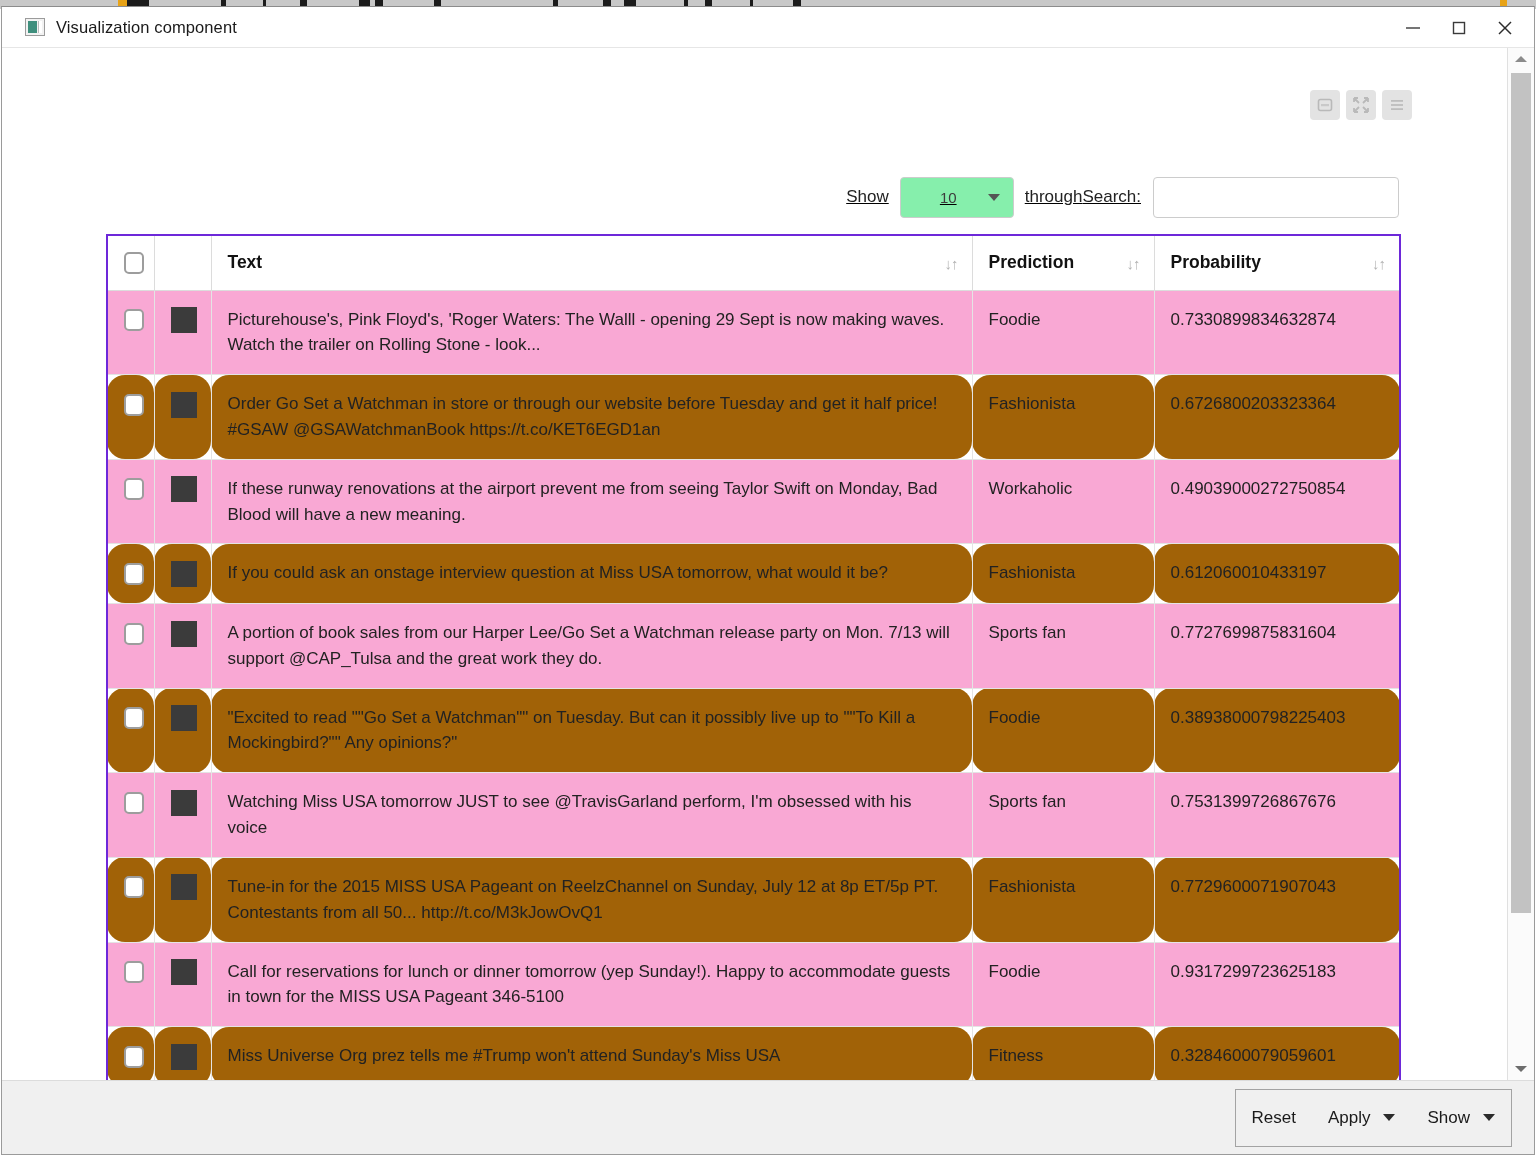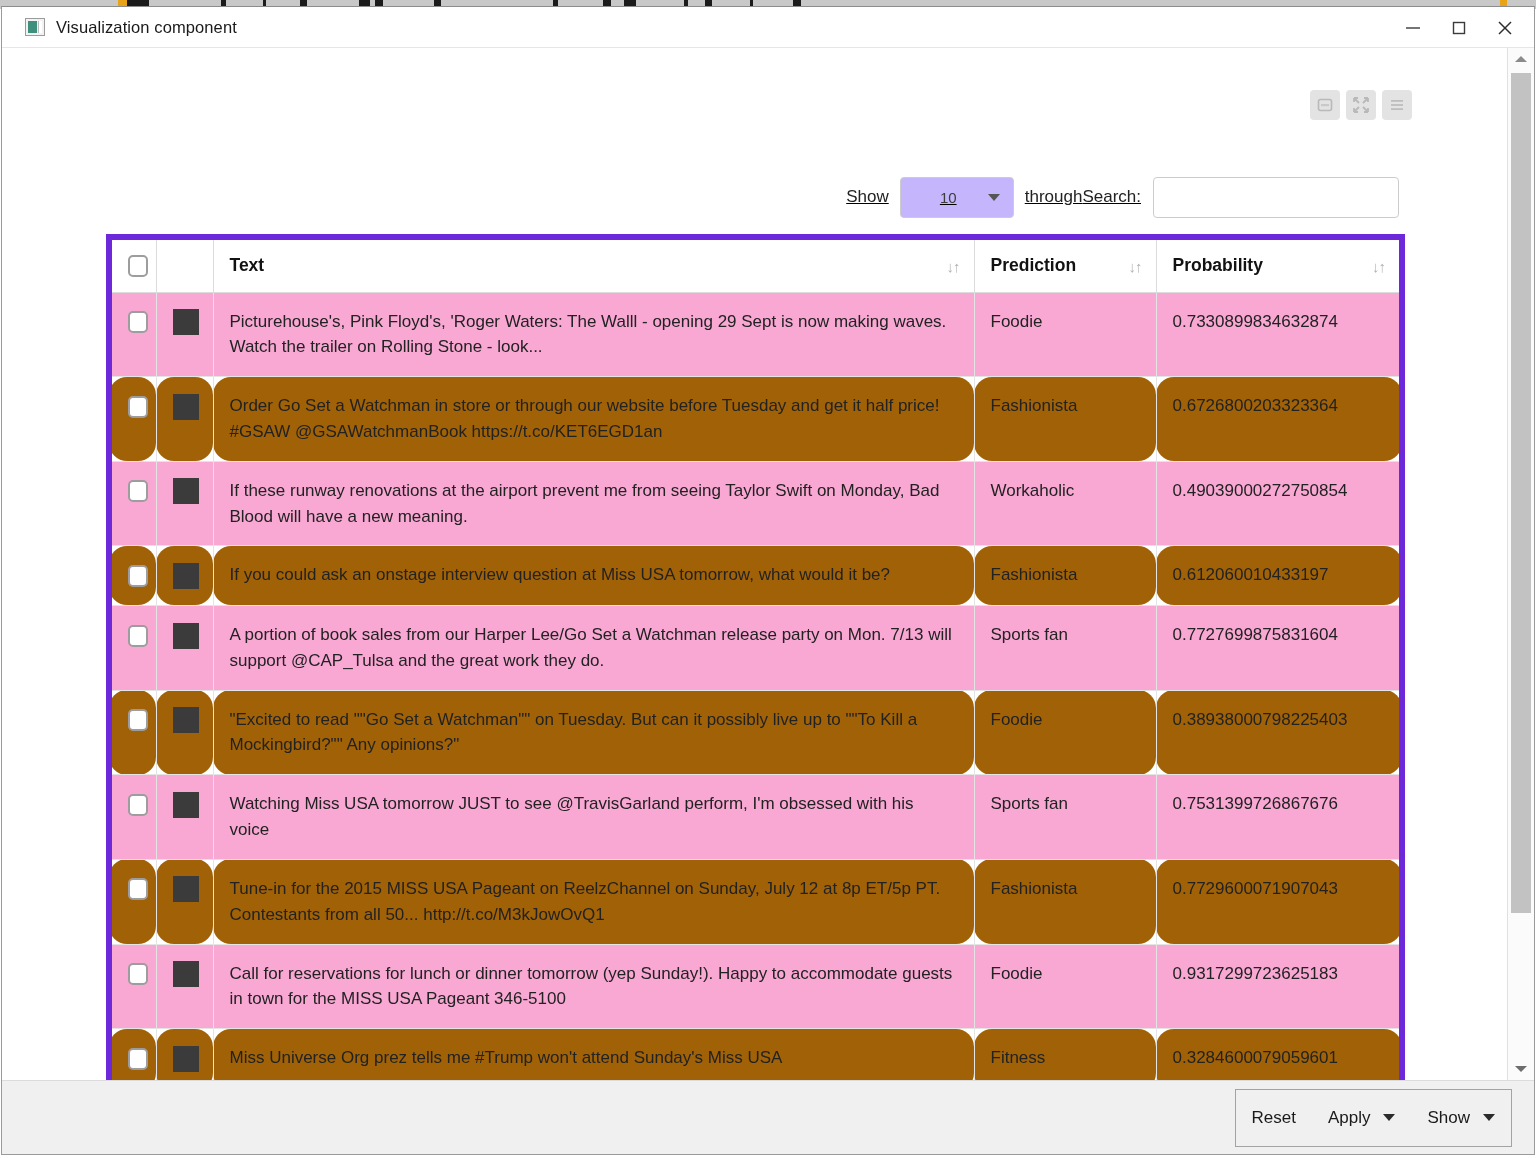--- a/index.html
+++ b/index.html
@@ -89,21 +89,21 @@
 
   
   #controls {
     display: flex; align-items: center; justify-content: flex-end;
     height: 42px; margin-bottom: 16px; text-decoration: underline;
   }
   #show-group { display: flex; align-items: center; gap: 11px; font-size: 17px; color: #222; }
   #entries-select {
     width: 114px; height: 41px;
     border: 1px solid #ccc; border-radius: 4px;
-    background: #c4b5fd;
+    background: #86efac;
     display: flex; align-items: center; justify-content: space-between;
     padding: 0 13px 0 0;
     position: relative;
   }
   #entries-value {
     flex: 1; text-align: center; font-size: 15px; color: #3c3c3c;
     padding-left: 8px;
   }
   .caret-down {
     width: 0; height: 0;
@@ -119,21 +119,21 @@
     font-family: "Liberation Sans", sans-serif;
     font-size: 15px; padding: 0 10px; color: #333;
     outline: none;
   }
 
   
   table#dt {
     width: 100%;
     border-collapse: collapse;
     table-layout: fixed;
-    border: 6px solid #6d28d9;
+    border: 2px solid #6d28d9;
   }
   table#dt th {
     border: 1px solid #dcdcdc;
     border-top: none;
     padding: 14px 16px;
     font-size: 17.5px;
     font-weight: bold;
     color: #121212;
     text-align: left;
     vertical-align: middle;

